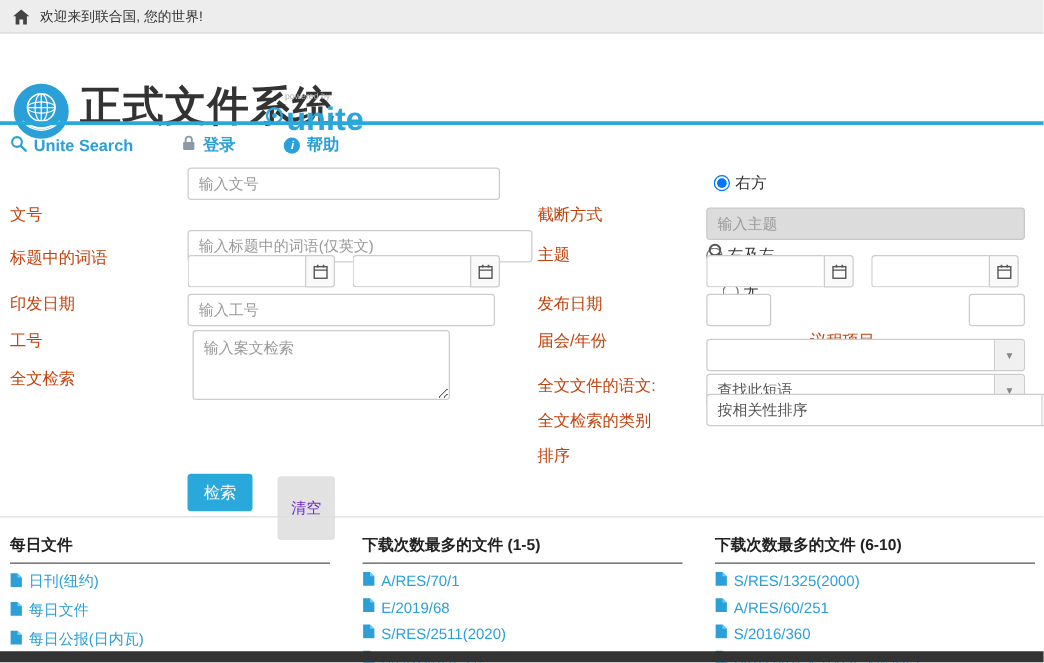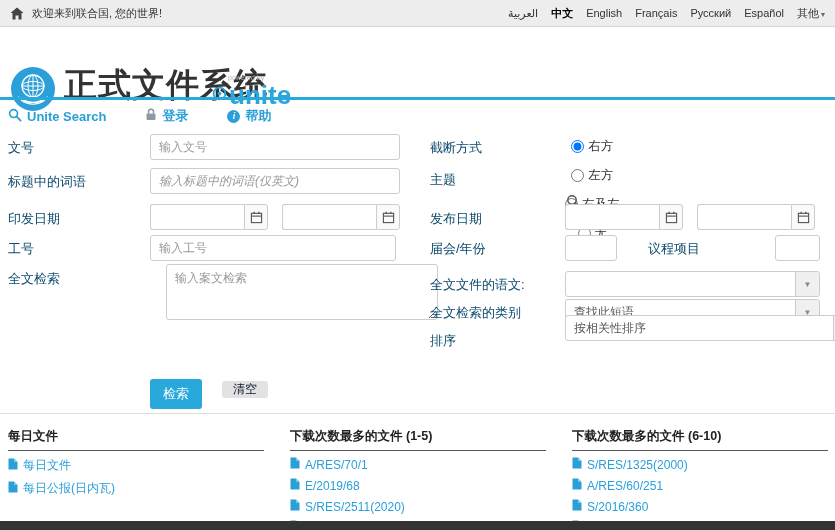--- a/index.html
+++ b/index.html
@@ -26,21 +26,21 @@
   .unite-text{font-size:26px;font-weight:bold;color:#2aa6dc;line-height:1;}
 
   .blueline{position:absolute;top:97px;left:0;right:0;height:3px;background:#29a8dc;}
 
   
   .quicknav{position:absolute;top:100px;left:0;right:0;height:32px;display:flex;align-items:center;gap:39px;padding:0 8px;}
   .quicknav a{display:flex;align-items:center;gap:5px;color:#2a9fd8;font-size:13px;font-weight:bold;}
   .info-i{display:inline-flex;width:13px;height:13px;border-radius:50%;background:#2a9fd8;color:#fff;font-size:9px;font-weight:bold;font-style:italic;align-items:center;justify-content:center;}
 
   
-  .lbl{position:absolute;font-size:13px;color:#0c4a6e;}
+  .lbl{position:absolute;font-size:13px;color:#c2410c;margin-top:24px;}
   .txt{position:absolute;box-sizing:border-box;height:26px;border:1px solid #ccc;border-radius:3px;padding:0 8px;font-size:12px;color:#555;background:#fff;outline:none;}
   .txt::placeholder,textarea::placeholder{color:#999;}
   .txt:disabled{background:#dcdcdc;border-color:#c8c8c8;}
   .txtarea{position:absolute;box-sizing:border-box;border:1px solid #ccc;border-radius:3px;padding:5px 8px;font-size:12px;color:#555;resize:both;outline:none;font-family:inherit;}
 
   .dategroup{position:absolute;display:flex;height:26px;}
   .dategroup input{width:calc(100% - 24px);min-width:0;box-sizing:border-box;border:1px solid #ccc;border-right:0;border-radius:3px 0 0 3px;padding:0 6px;font-size:12px;outline:none;}
   .calbtn{width:24px;box-sizing:border-box;border:1px solid #ccc;background:#fafafa;border-radius:0 3px 3px 0;display:flex;align-items:center;justify-content:center;cursor:pointer;padding:0;}
 
   .radios{position:absolute;display:flex;gap:12px;align-items:center;font-size:12.5px;color:#333;flex-direction:column;}
@@ -48,21 +48,21 @@
   .radio input{width:13px;height:13px;margin:0;}
 
   .dd{position:absolute;height:26px;box-sizing:border-box;background:#fff;border:1px solid #ccc;border-radius:3px;cursor:pointer;}
   .dd-val{display:block;line-height:24px;padding-left:8px;padding-right:44px;font-size:12px;color:#555;overflow:hidden;white-space:nowrap;}
   .dd-btn{position:absolute;right:0;top:0;bottom:0;width:23px;background:#f0f0f0;border-left:1px solid #ccc;border-radius:0 3px 3px 0;display:flex;align-items:center;justify-content:center;}
   .dd-caret{font-size:8px;color:#888;}
 
   .subject-search{position:absolute;left:566px;top:194px;cursor:pointer;}
 
   .btn-primary{position:absolute;background:#29a8dc;color:#fff;border:none;border-radius:3px;font-size:13px;padding:6px 13px;cursor:pointer;}
-  .btn-secondary{position:absolute;background:#e2e2e2;color:#0f172a;border:none;border-radius:3px;font-size:12px;padding:0 11px;cursor:pointer;}
+  .btn-secondary{position:absolute;background:#e2e2e2;color:#6d28d9;border:none;border-radius:3px;font-size:12px;padding:17px 11px;cursor:pointer;}
 
   
   .footer-divider{position:absolute;top:413px;left:0;right:0;border-top:1px solid #ddd;}
   .fcol{position:absolute;top:428px;width:256px;}
   .fcol h3{margin:0;font-size:12.5px;font-weight:bold;color:#222;padding-bottom:5px;border-bottom:1px solid #555;}
   .fcol a{display:flex;align-items:center;gap:5px;color:#2a9fd8;font-size:12px;margin-top:6px;}
   .bottombar{position:absolute;top:521px;left:0;right:0;height:9px;background:#333;}
 </style>
 </head>
 <body>
@@ -71,31 +71,20 @@
 
   <header class="topbar">
     <div class="topbar-left">
       <span class="home-btn">
         <svg width="14" height="13" viewBox="0 0 14 13">
             <path d="M7 0.5 L13.5 6 H11.5 V12.5 H8.5 V8.5 H5.5 V12.5 H2.5 V6 H0.5 Z" fill="#444"></path>
           </svg>
       </span>
       <span>欢迎来到联合国, 您的世界!</span>
     </div>
-    <nav class="langs">
-      <a>العربية</a>
-      <a class="active">中文</a>
-      <a>English</a>
-      <a>Français</a>
-      <a>Русский</a>
-      <a>Español</a>
-      <a>
-        <span>其他</span><span class="caret-sm">▾</span>
-      </a>
-    </nav>
   </header>
 
   <div class="brand">
     <span class="emblem">
       <svg width="46" height="46" viewBox="0 0 46 46">
         <circle cx="23" cy="23" r="22" fill="#2a9fd8"></circle>
         <circle cx="23" cy="20" r="11" fill="none" stroke="#fff" stroke-width="1.3"></circle>
         <line x1="12" y1="20" x2="34" y2="20" stroke="#fff" stroke-width="1"></line>
         <line x1="23" y1="9" x2="23" y2="31" stroke="#fff" stroke-width="1"></line>
         <ellipse cx="23" cy="20" rx="5" ry="11" fill="none" stroke="#fff" stroke-width="1"></ellipse>
@@ -143,21 +132,21 @@
     <a>
       <span class="info-i">i</span>
       <span>帮助</span>
     </a>
   </div>
 
   <span class="lbl" style="left:8px;top:139px">文号</span>
   <input class="txt" style="left: 150px; top: 134px; width: 250px;" placeholder="输入文号">
 
   <span class="lbl" style="left:8px;top:173px">标题中的词语</span>
-  <input class="txt" style="left: 150px; top: 168px; width: 250px; font-style: italic;" placeholder="输入标题中的词语(仅英文)">
+  <input class="txt" style="left: 150px; top: 184px; width: 276px;" placeholder="输入标题中的词语(仅英文)">
 
   <span class="lbl" style="left:8px;top:210px">印发日期</span>
   <div class="dategroup" style="left:150px;top:204px;width:118px">
     <input style="">
     <button class="calbtn">
       <svg width="13" height="13" viewBox="0 0 14 14">
           <rect x="1.5" y="2.5" width="11" height="10" fill="none" stroke="#555" stroke-width="1.2"></rect>
           <line x1="1.5" y1="5.5" x2="12.5" y2="5.5" stroke="#555" stroke-width="1.2"></line>
           <line x1="4.5" y1="0.8" x2="4.5" y2="3.2" stroke="#555" stroke-width="1.4"></line>
           <line x1="9.5" y1="0.8" x2="9.5" y2="3.2" stroke="#555" stroke-width="1.4"></line>
@@ -173,21 +162,21 @@
           <line x1="4.5" y1="0.8" x2="4.5" y2="3.2" stroke="#555" stroke-width="1.4"></line>
           <line x1="9.5" y1="0.8" x2="9.5" y2="3.2" stroke="#555" stroke-width="1.4"></line>
         </svg>
     </button>
   </div>
 
   <span class="lbl" style="left:8px;top:240px">工号</span>
   <input class="txt" style="left: 150px; top: 235px; width: 246px;" placeholder="输入工号">
 
   <span class="lbl" style="left:8px;top:270px">全文检索</span>
-  <textarea class="txtarea" style="left: 166px; top: 264px; width: 272px; height: 56px;" placeholder="输入案文检索"></textarea>
+  <textarea class="txtarea" style="left: 154px; top: 264px; width: 206px; height: 56px;" placeholder="输入案文检索"></textarea>
 
   <span class="lbl" style="left:430px;top:139px">截断方式</span>
   <div class="radios" style="left:565px;top:138px">
     <label class="radio">
       <input type="radio" name="trunc" checked="true" style="">
       <span>右方</span>
     </label>
     <label class="radio">
       <input type="radio" name="trunc" style="">
       <span>左方</span>
@@ -196,20 +185,21 @@
       <input type="radio" name="trunc" style="">
       <span>右及左</span>
     </label>
     <label class="radio">
       <input type="radio" name="trunc" style="">
       <span>无</span>
     </label>
   </div>
 
   <span class="lbl" style="left:430px;top:171px">主题</span>
+  <input class="txt" style="left: 565px; top: 166px; width: 255px;" disabled="" placeholder="输入主题">
   <span class="subject-search">
     <svg width="15" height="15" viewBox="0 0 15 15">
         <circle cx="6" cy="6" r="4.2" fill="none" stroke="#555" stroke-width="1.5"></circle>
         <line x1="9.2" y1="9.2" x2="13.5" y2="13.5" stroke="#555" stroke-width="1.8" stroke-linecap="round"></line>
       </svg>
   </span>
 
   <span class="lbl" style="left:430px;top:210px">发布日期</span>
   <div class="dategroup" style="left:565px;top:204px;width:118px">
     <input style="">
@@ -268,20 +258,27 @@
 
   <div class="footer-divider"></div>
 
   <div class="fcol" style="left:8px">
     <h3>每日文件</h3>
     <a>
       <span><svg width="10" height="12" viewBox="0 0 10 12">
             <path d="M0.5 0.5 H6 L9.5 4 V11.5 H0.5 Z" fill="#2a9fd8"></path>
             <path d="M6 0.5 L6 4 L9.5 4 Z" fill="#7fc9ea"></path>
           </svg></span>
+      <span>日刊(纽约)</span>
+    </a>
+    <a>
+      <span><svg width="10" height="12" viewBox="0 0 10 12">
+            <path d="M0.5 0.5 H6 L9.5 4 V11.5 H0.5 Z" fill="#2a9fd8"></path>
+            <path d="M6 0.5 L6 4 L9.5 4 Z" fill="#7fc9ea"></path>
+          </svg></span>
       <span>每日文件</span>
     </a>
     <a>
       <span><svg width="10" height="12" viewBox="0 0 10 12">
             <path d="M0.5 0.5 H6 L9.5 4 V11.5 H0.5 Z" fill="#2a9fd8"></path>
             <path d="M6 0.5 L6 4 L9.5 4 Z" fill="#7fc9ea"></path>
           </svg></span>
       <span>每日公报(日内瓦)</span>
     </a>
   </div>

